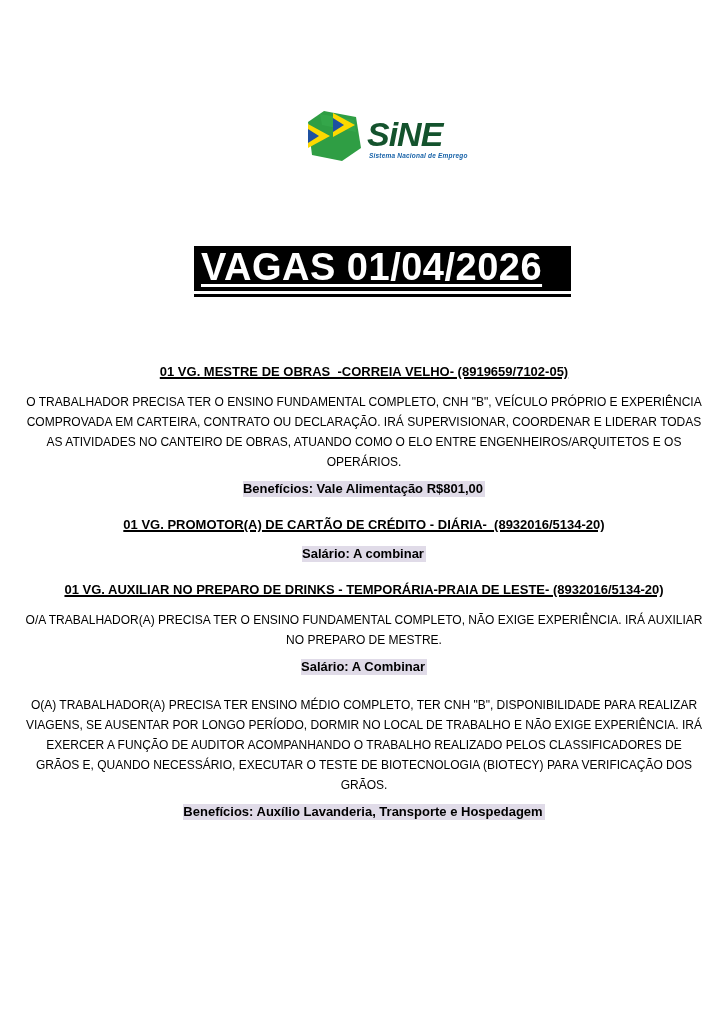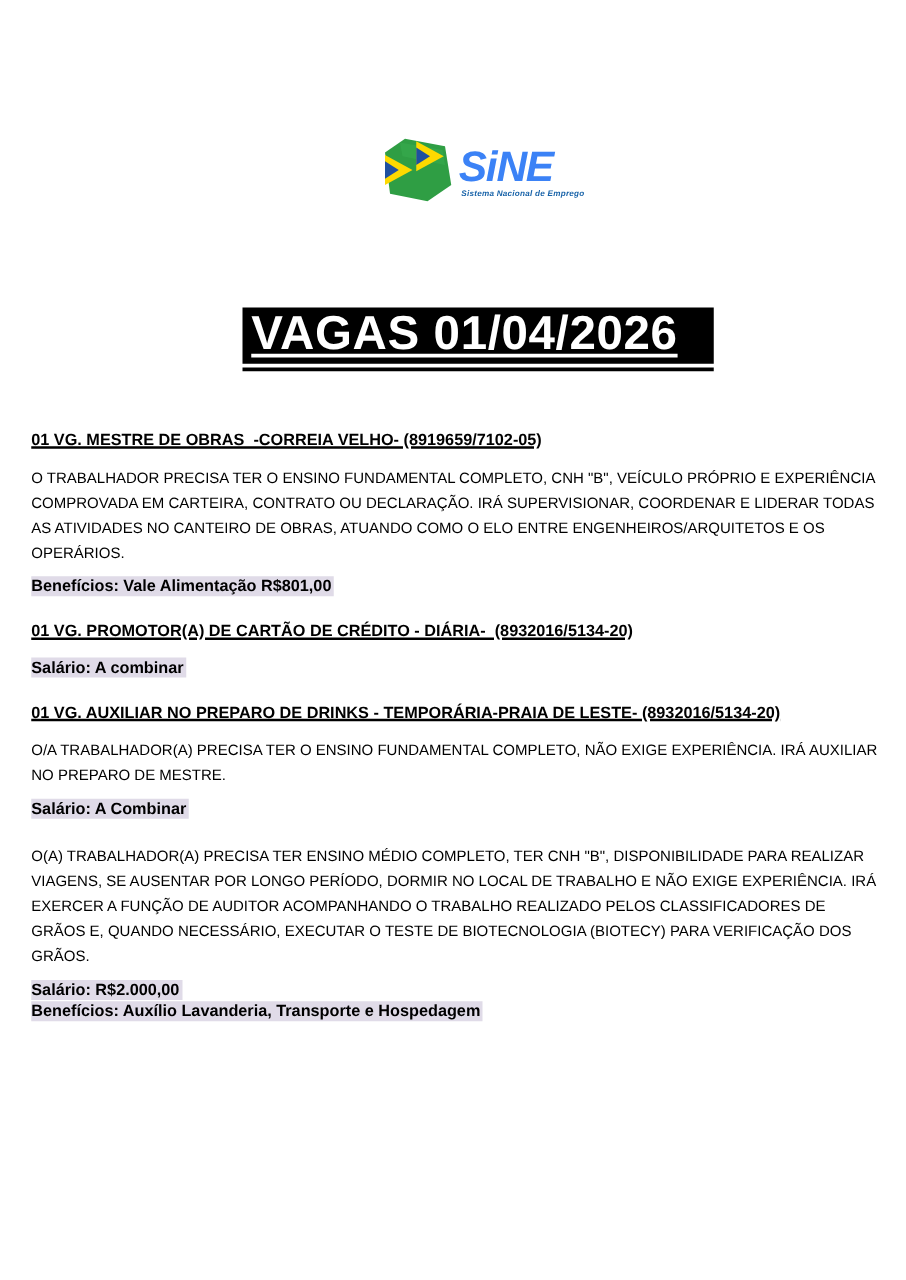--- a/index.html
+++ b/index.html
@@ -38,21 +38,21 @@
     display:flex; align-items:center; padding:0 6px 2px 7px;
   }
   .banner-title {
     color:#fff; font-size:38px; font-weight:bold;
     text-decoration:underline; text-decoration-thickness:3px; text-underline-offset:4px;
     letter-spacing:0.5px; white-space:nowrap;text-align:right;
   }
   .banner-rule { margin-top:3px; height:3px; background:#000; width:100%; }
 
   
-  .jobs { position:absolute; top:344px; left:25px; width:678px; }
+  .jobs { position:absolute; top:364px; left:25px; width:678px;text-align:center; }
   .job { margin-bottom:20px; }
   .job-title {
     font-size:13px; font-weight:bold; line-height:16px;
     text-decoration:underline; text-decoration-thickness:1.5px;
     white-space:pre-wrap; margin-bottom:12px;
   }
   .job-desc {
     font-size:12px; line-height:20px; margin-bottom:8px;
     white-space:pre-wrap;
   }
@@ -67,21 +67,21 @@
   <div class="logo">
     <svg class="logo-mark" viewBox="0 0 58 52" aria-hidden="true">
       <polygon points="18,1 50,7 55,38 36,51 6,45 2,12" fill="#2f9e44"></polygon>
       <polygon points="14,4 48,10 50,22 16,15" fill="#38ab4e" opacity="0.6"></polygon>
       <polygon points="2,14 24,26 2,38" fill="#fdd900"></polygon>
       <polygon points="2,19 13,26 2,33" fill="#1e50a0"></polygon>
       <polygon points="27,3 49,15 27,27" fill="#fdd900"></polygon>
       <polygon points="27,8 38,15 27,22" fill="#1e50a0"></polygon>
     </svg>
     <div class="logo-textcol">
-      <div class="logo-brand" style="color:#3b82f6;">SiNE</div>
+      <div class="logo-brand" style="color:#14532d;">SiNE</div>
       <div class="logo-tagline" style="color:#1762a8;">Sistema Nacional de Emprego</div>
     </div>
   </div>
 
   <div class="banner-wrap">
     <div class="banner-box">
       <span class="banner-title">VAGAS 01/04/2026</span>
     </div>
     <div class="banner-rule"></div>
   </div>
@@ -108,21 +108,18 @@
     <p class="job-desc">O/A TRABALHADOR(A) PRECISA TER O ENSINO FUNDAMENTAL COMPLETO, NÃO EXIGE EXPERIÊNCIA. IRÁ AUXILIAR NO PREPARO DE MESTRE.</p>
     <div class="pay-line">
       <span class="hl">Salário: A Combinar</span>
     </div>
 
   </section>
 
   <section class="job">
     <p class="job-desc">O(A) TRABALHADOR(A) PRECISA TER ENSINO MÉDIO COMPLETO, TER CNH "B", DISPONIBILIDADE PARA REALIZAR VIAGENS, SE AUSENTAR POR LONGO PERÍODO, DORMIR NO LOCAL DE TRABALHO E NÃO EXIGE EXPERIÊNCIA. IRÁ EXERCER A FUNÇÃO DE AUDITOR ACOMPANHANDO O TRABALHO REALIZADO PELOS CLASSIFICADORES DE GRÃOS E, QUANDO NECESSÁRIO, EXECUTAR O TESTE DE BIOTECNOLOGIA (BIOTECY) PARA VERIFICAÇÃO DOS GRÃOS.</p>
     <div class="pay-line">
-      <span class="hl">Salário: R$2.000,00</span>
-    </div>
-    <div class="pay-line">
       <span class="hl">Benefícios: Auxílio Lavanderia, Transporte e Hospedagem</span>
     </div>
   </section>
 </div>
 
 </div>
 
 </body></html>

